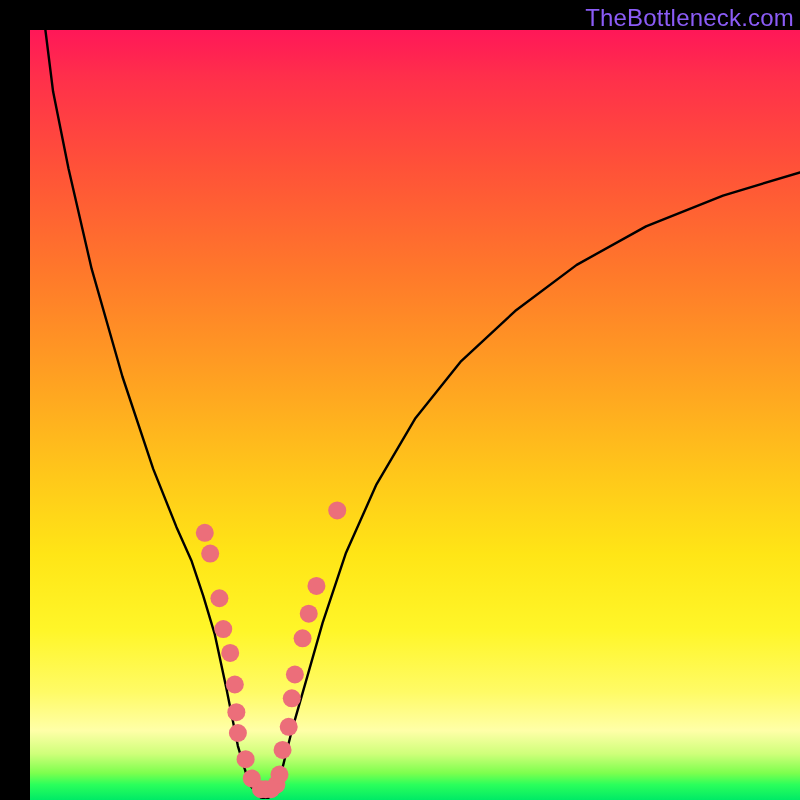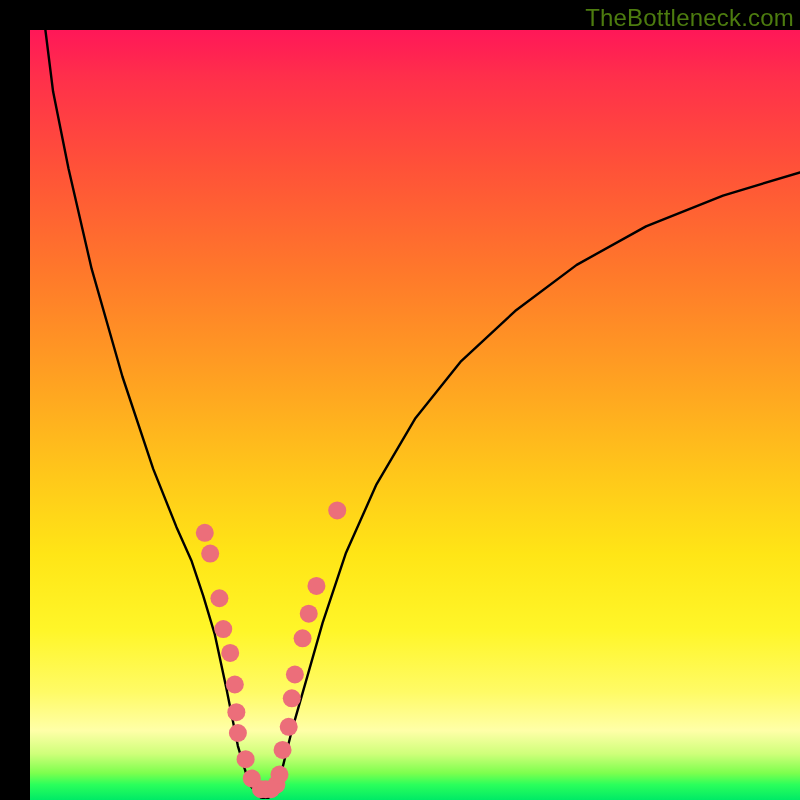--- a/index.html
+++ b/index.html
@@ -46,21 +46,21 @@
     position: absolute;
     left: 0;
     top: 0;
     width: 770px;
     height: 770px;
   }
   .watermark {
     position: absolute;
     top: 4px;
     right: 6px;
-    color: #4d7c0f;
+    color: #8b5cf6;
     font-size: 24px;
     font-weight: 400;
     letter-spacing: 0.2px;
     user-select: none;
   }
 </style>
 </head>
 <body>
 
 <div class="outer">

